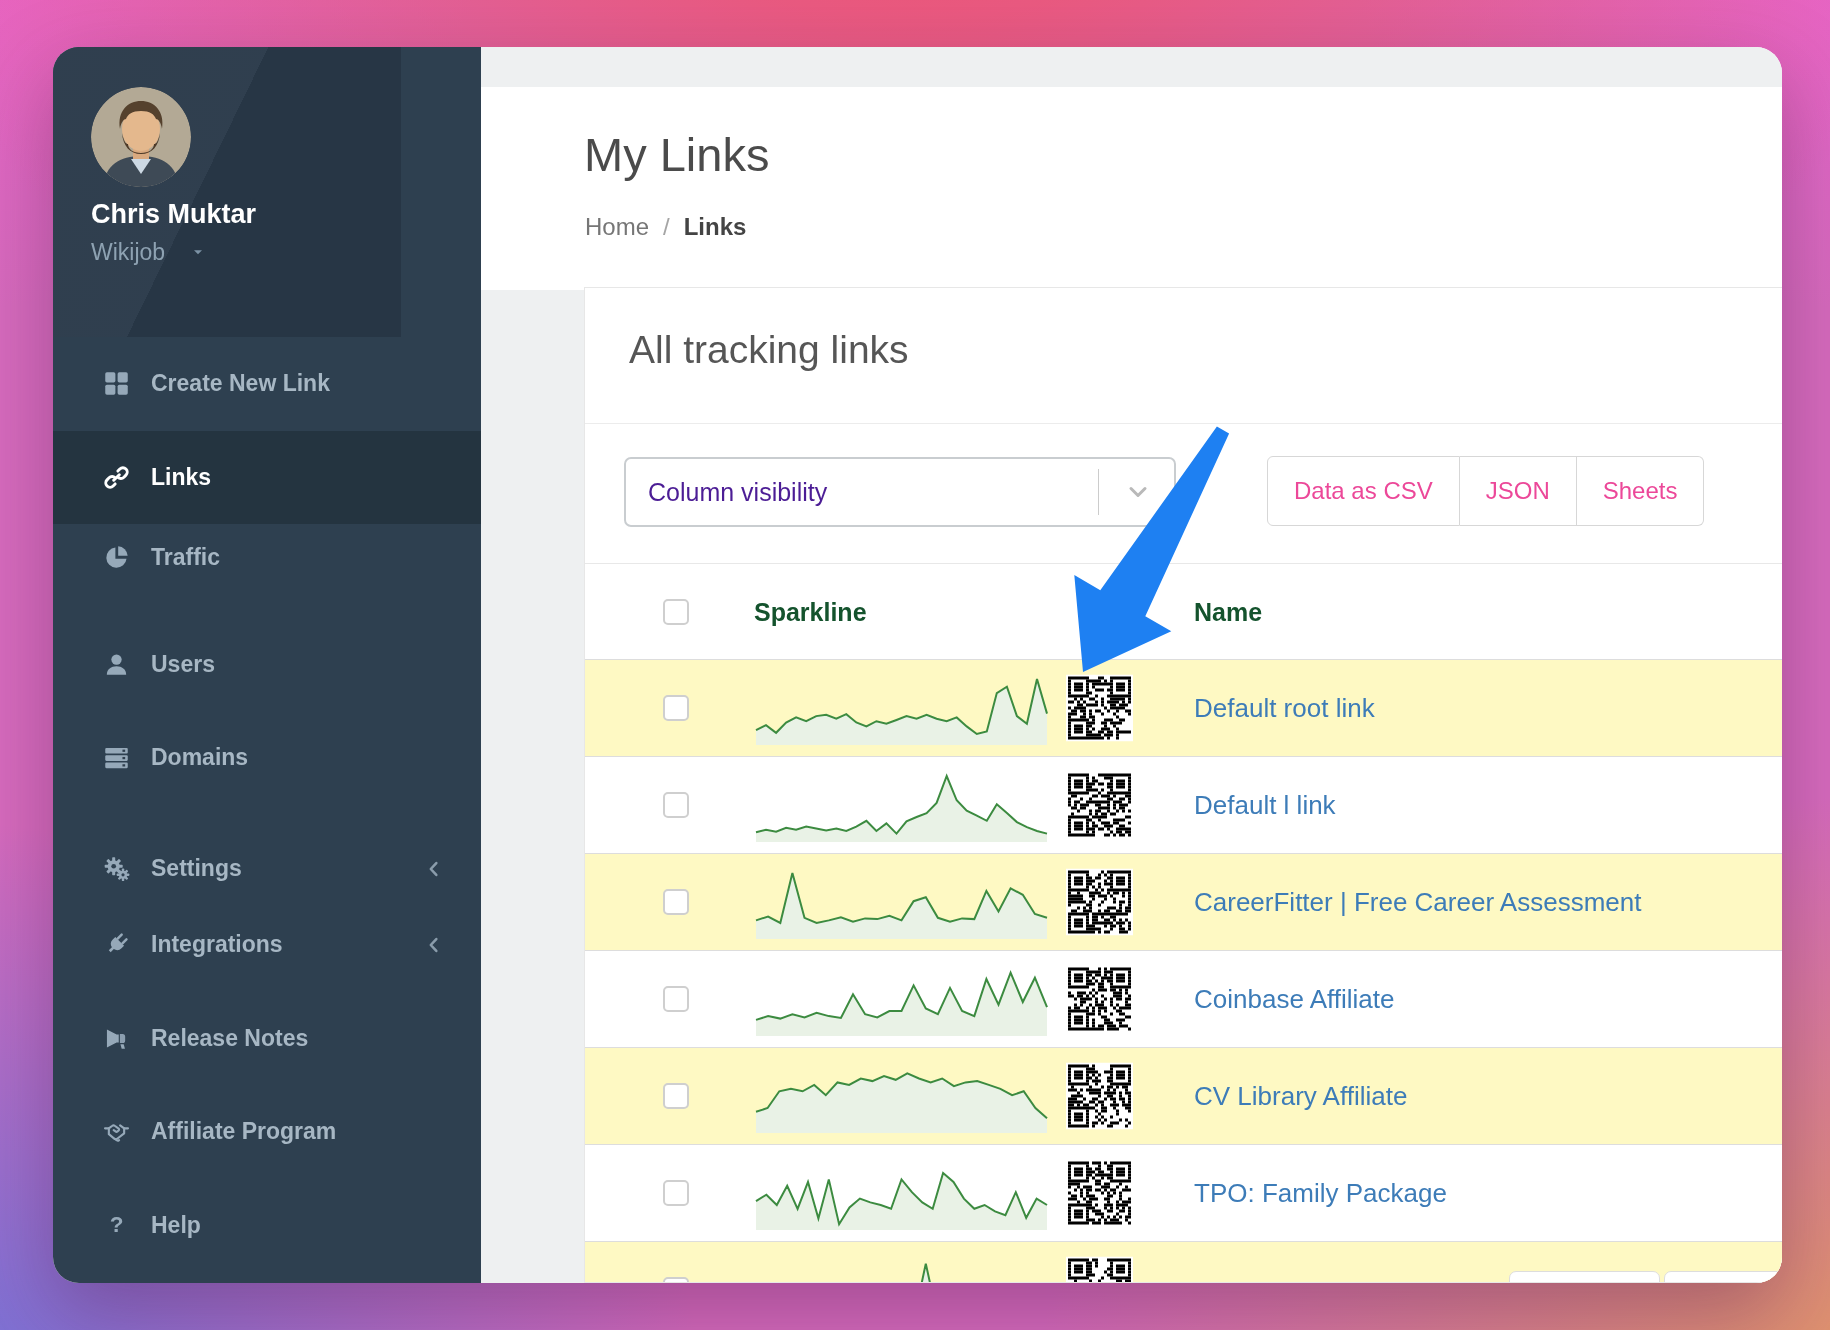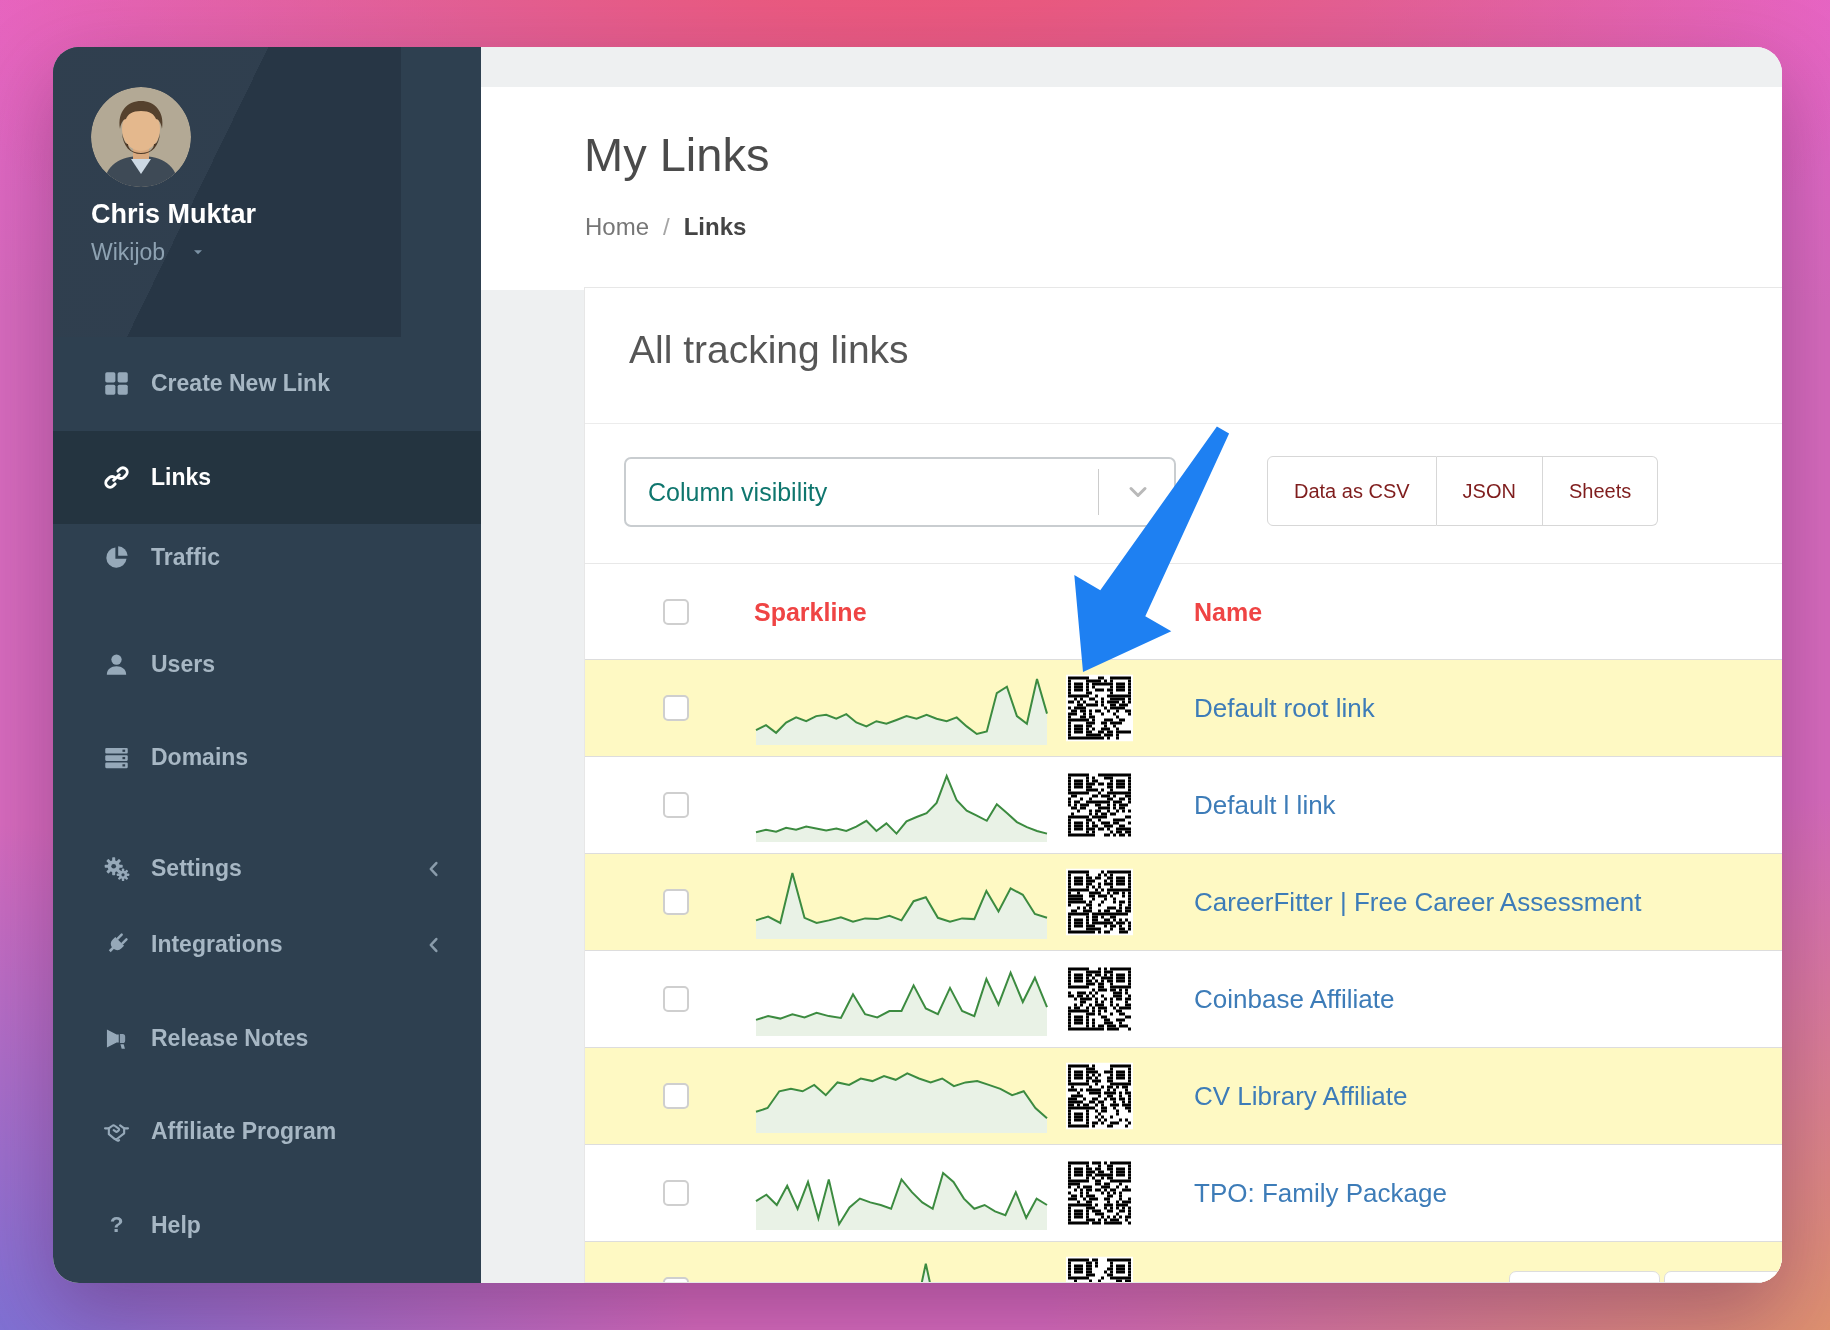--- a/index.html
+++ b/index.html
@@ -41,31 +41,31 @@
   .crumbs .sep{color:#a5a5a5;}
   .crumbs .cur{color:#444;font-weight:bold;}
   .crumbs .home{cursor:pointer;}
   
   .card{position:absolute;left:103px;top:240px;width:1198px;height:996px;background:#fff;
     border:1px solid #e7e7e7;border-right:none;box-sizing:border-box;overflow:hidden;text-align:center;}
   .card-title{position:absolute;left:44px;top:40px;font-size:39px;font-weight:300;color:#565656;}
   .card-hr{position:absolute;left:0;top:135px;width:100%;height:1px;background:#ececec;}
   .colvis{position:absolute;left:39px;top:169px;width:552px;height:70px;border:2px solid #c9cdd0;
     border-radius:7px;box-sizing:border-box;background:#fff;cursor:pointer;}
-  .colvis .lbl{position:absolute;left:22px;top:50%;transform:translateY(-50%);font-size:25px;color:#0f766e;}
+  .colvis .lbl{position:absolute;left:22px;top:50%;transform:translateY(-50%);font-size:25px;color:#4c1d95;}
   .colvis .vline{position:absolute;right:75px;top:10px;bottom:10px;width:1px;background:#ccc;}
   .colvis .chev{position:absolute;right:22px;top:50%;transform:translateY(-50%);width:28px;height:28px;color:#b9b9b9;}
   .btn-group{position:absolute;left:682px;top:168px;height:70px;display:flex;}
   .btn{height:70px;box-sizing:border-box;border:1px solid #d7d7d7;border-left:none;background:#fff;
-    display:flex;align-items:center;justify-content:center;font-size:20px;color:#7f1d1d;padding:0 26px;cursor:pointer;}
+    display:flex;align-items:center;justify-content:center;font-size:24px;color:#ec4899;padding:0 26px;cursor:pointer;}
   .btn:first-child{border-left:1px solid #d7d7d7;border-radius:6px 0 0 6px;}
   .btn:last-child{border-radius:0 6px 6px 0;}
   
   .thead{position:absolute;left:0;top:275px;width:100%;height:96px;border-top:1px solid #e8e8e8;box-sizing:border-box;}
-  .th{position:absolute;top:50%;transform:translateY(-50%);font-size:25px;font-weight:bold;color:#ef4444;}
+  .th{position:absolute;top:50%;transform:translateY(-50%);font-size:25px;font-weight:bold;color:#14532d;}
   .rows{position:absolute;left:0;top:371px;width:100%;}
   .t-row{position:relative;width:100%;height:97px;border-top:1px solid #ddd;box-sizing:border-box;}
   .t-row.stripe{background:#fef9c3;text-decoration:underline;}
   .cbx{position:absolute;left:78px;top:50%;transform:translateY(-50%);width:26px;height:26px;
     border:2px solid #cfcfcf;border-radius:5px;background:#fff;box-sizing:border-box;cursor:pointer;}
   .sparkwrap{position:absolute;left:169px;bottom:9px;width:295px;height:74px;}
   .qr{position:absolute;left:481px;top:50%;transform:translateY(-50%);width:67px;height:67px;}
   .lnk{position:absolute;left:609px;top:50%;transform:translateY(-50%);font-size:26px;color:#3d7cb8;cursor:pointer;white-space:nowrap;}
   .pag{position:absolute;top:983px;height:44px;background:#fff;border:1px solid #ddd;border-radius:7px;box-sizing:border-box;}
   

